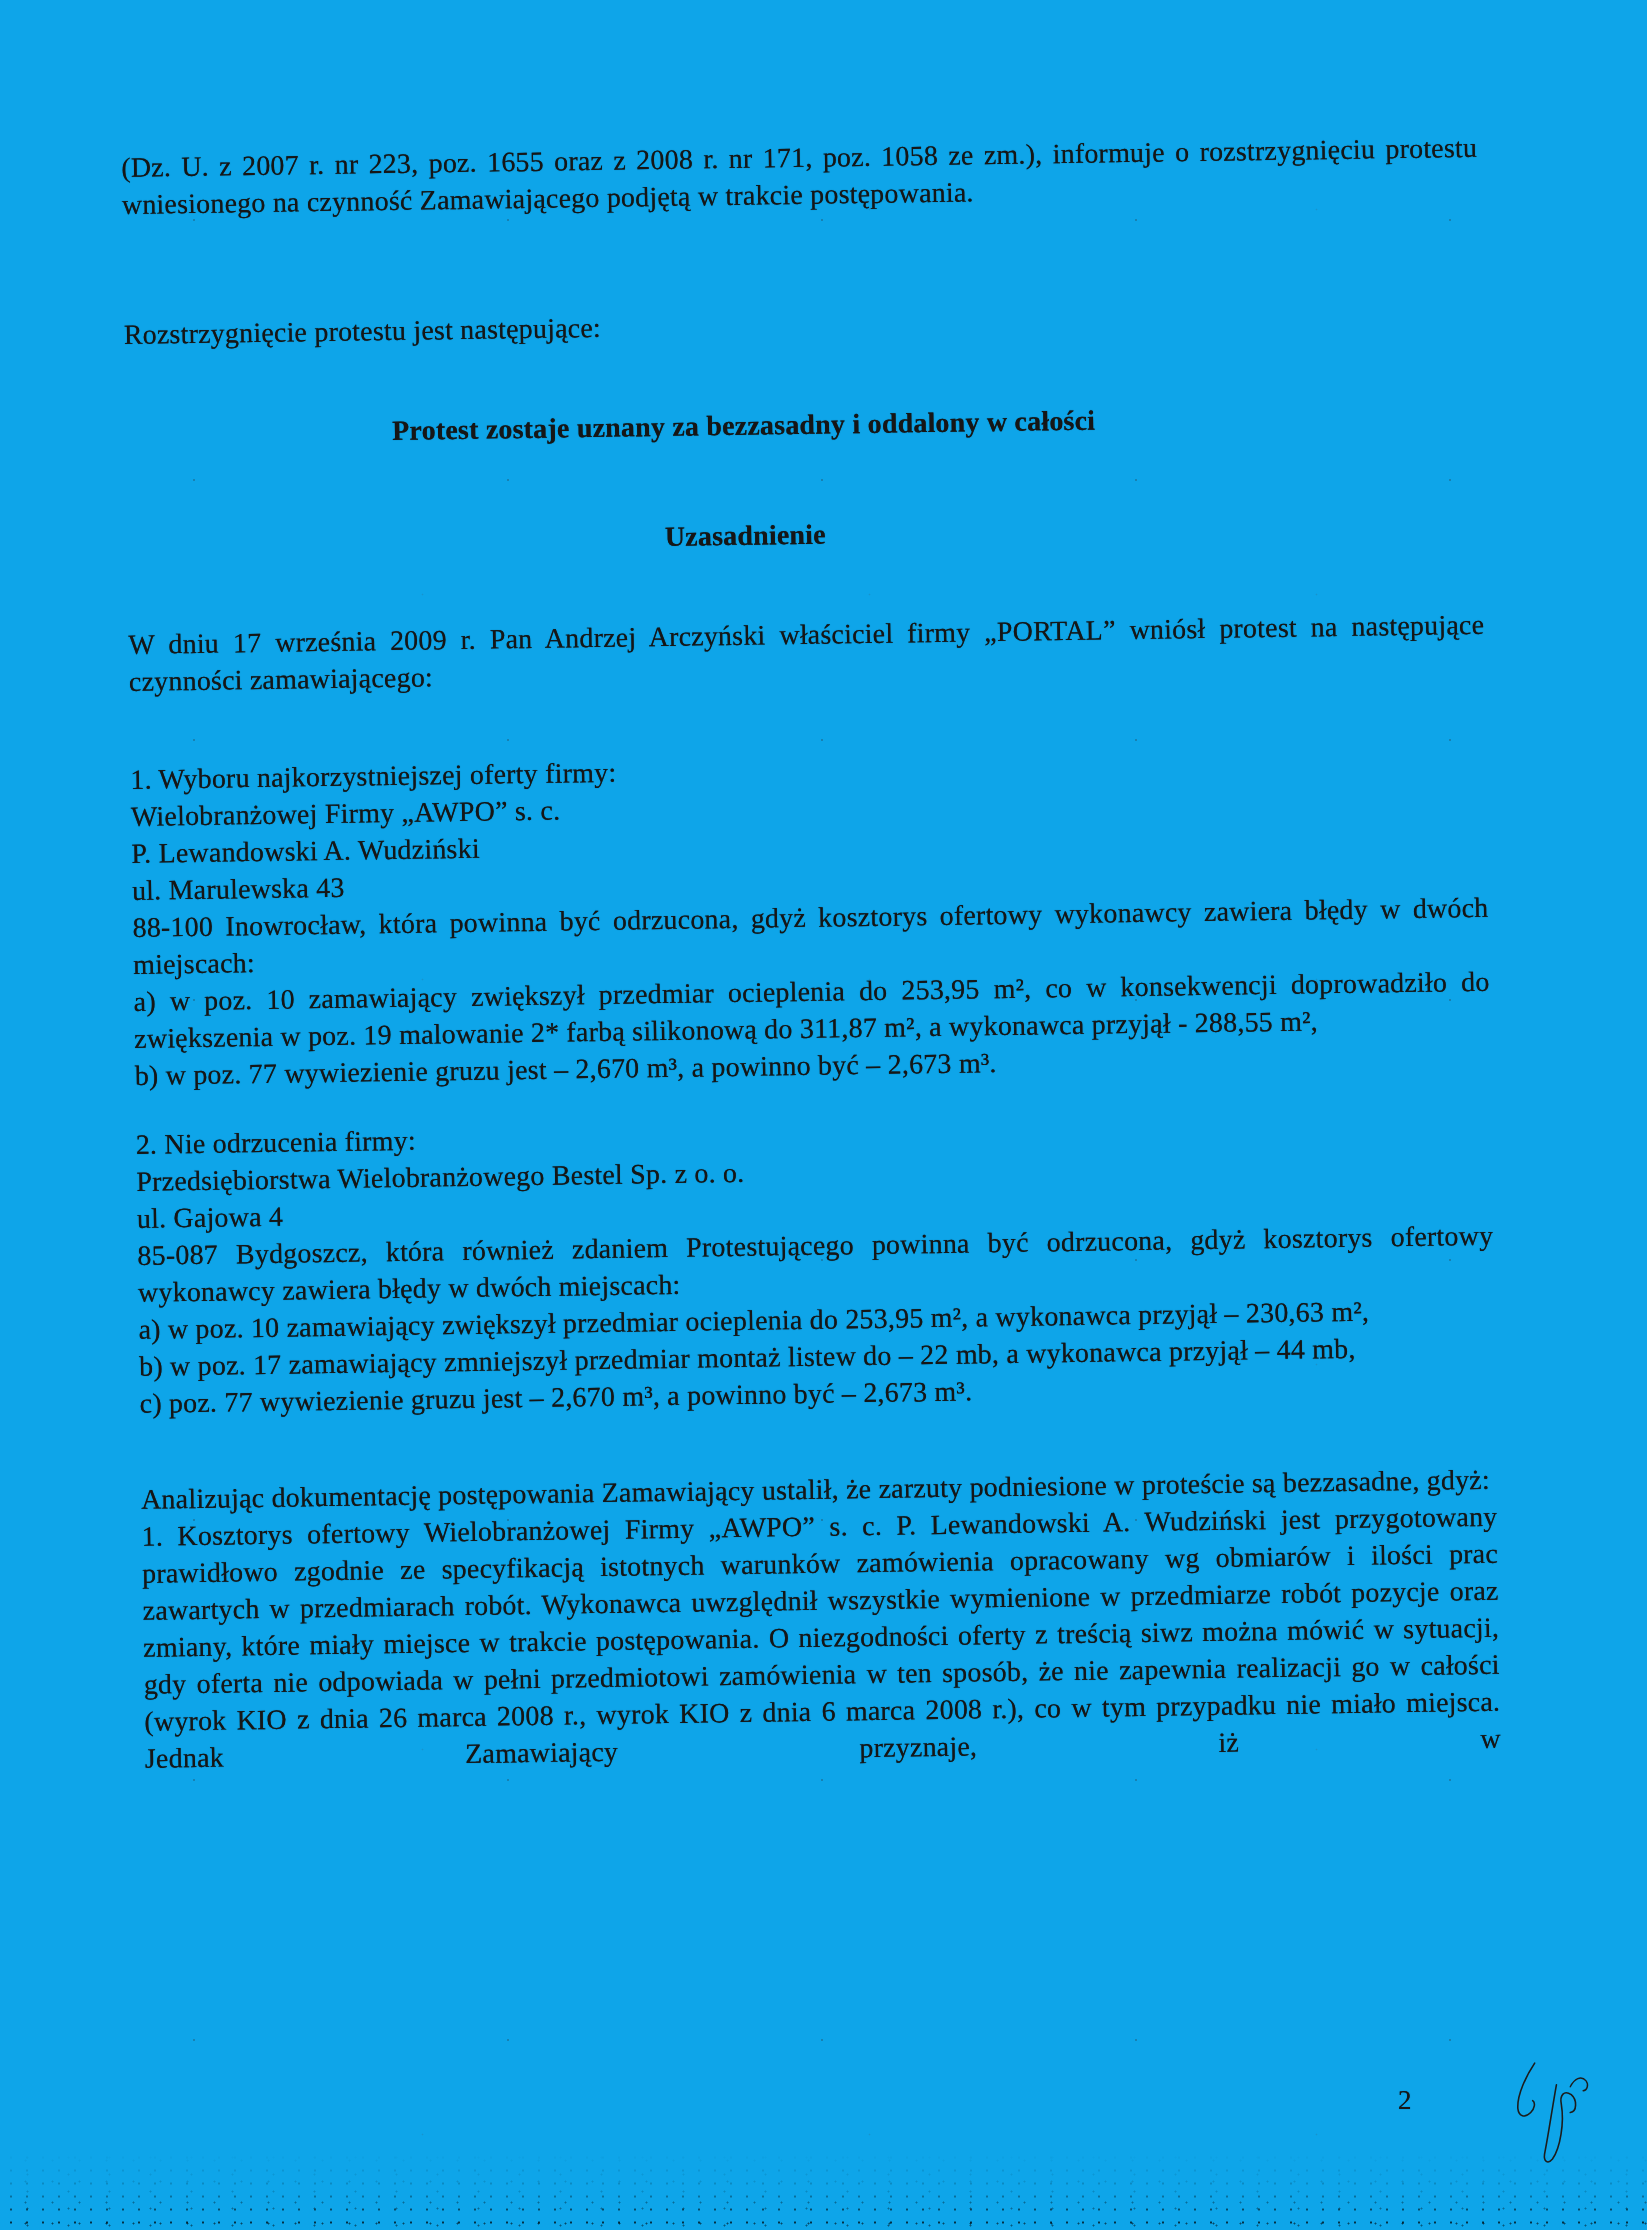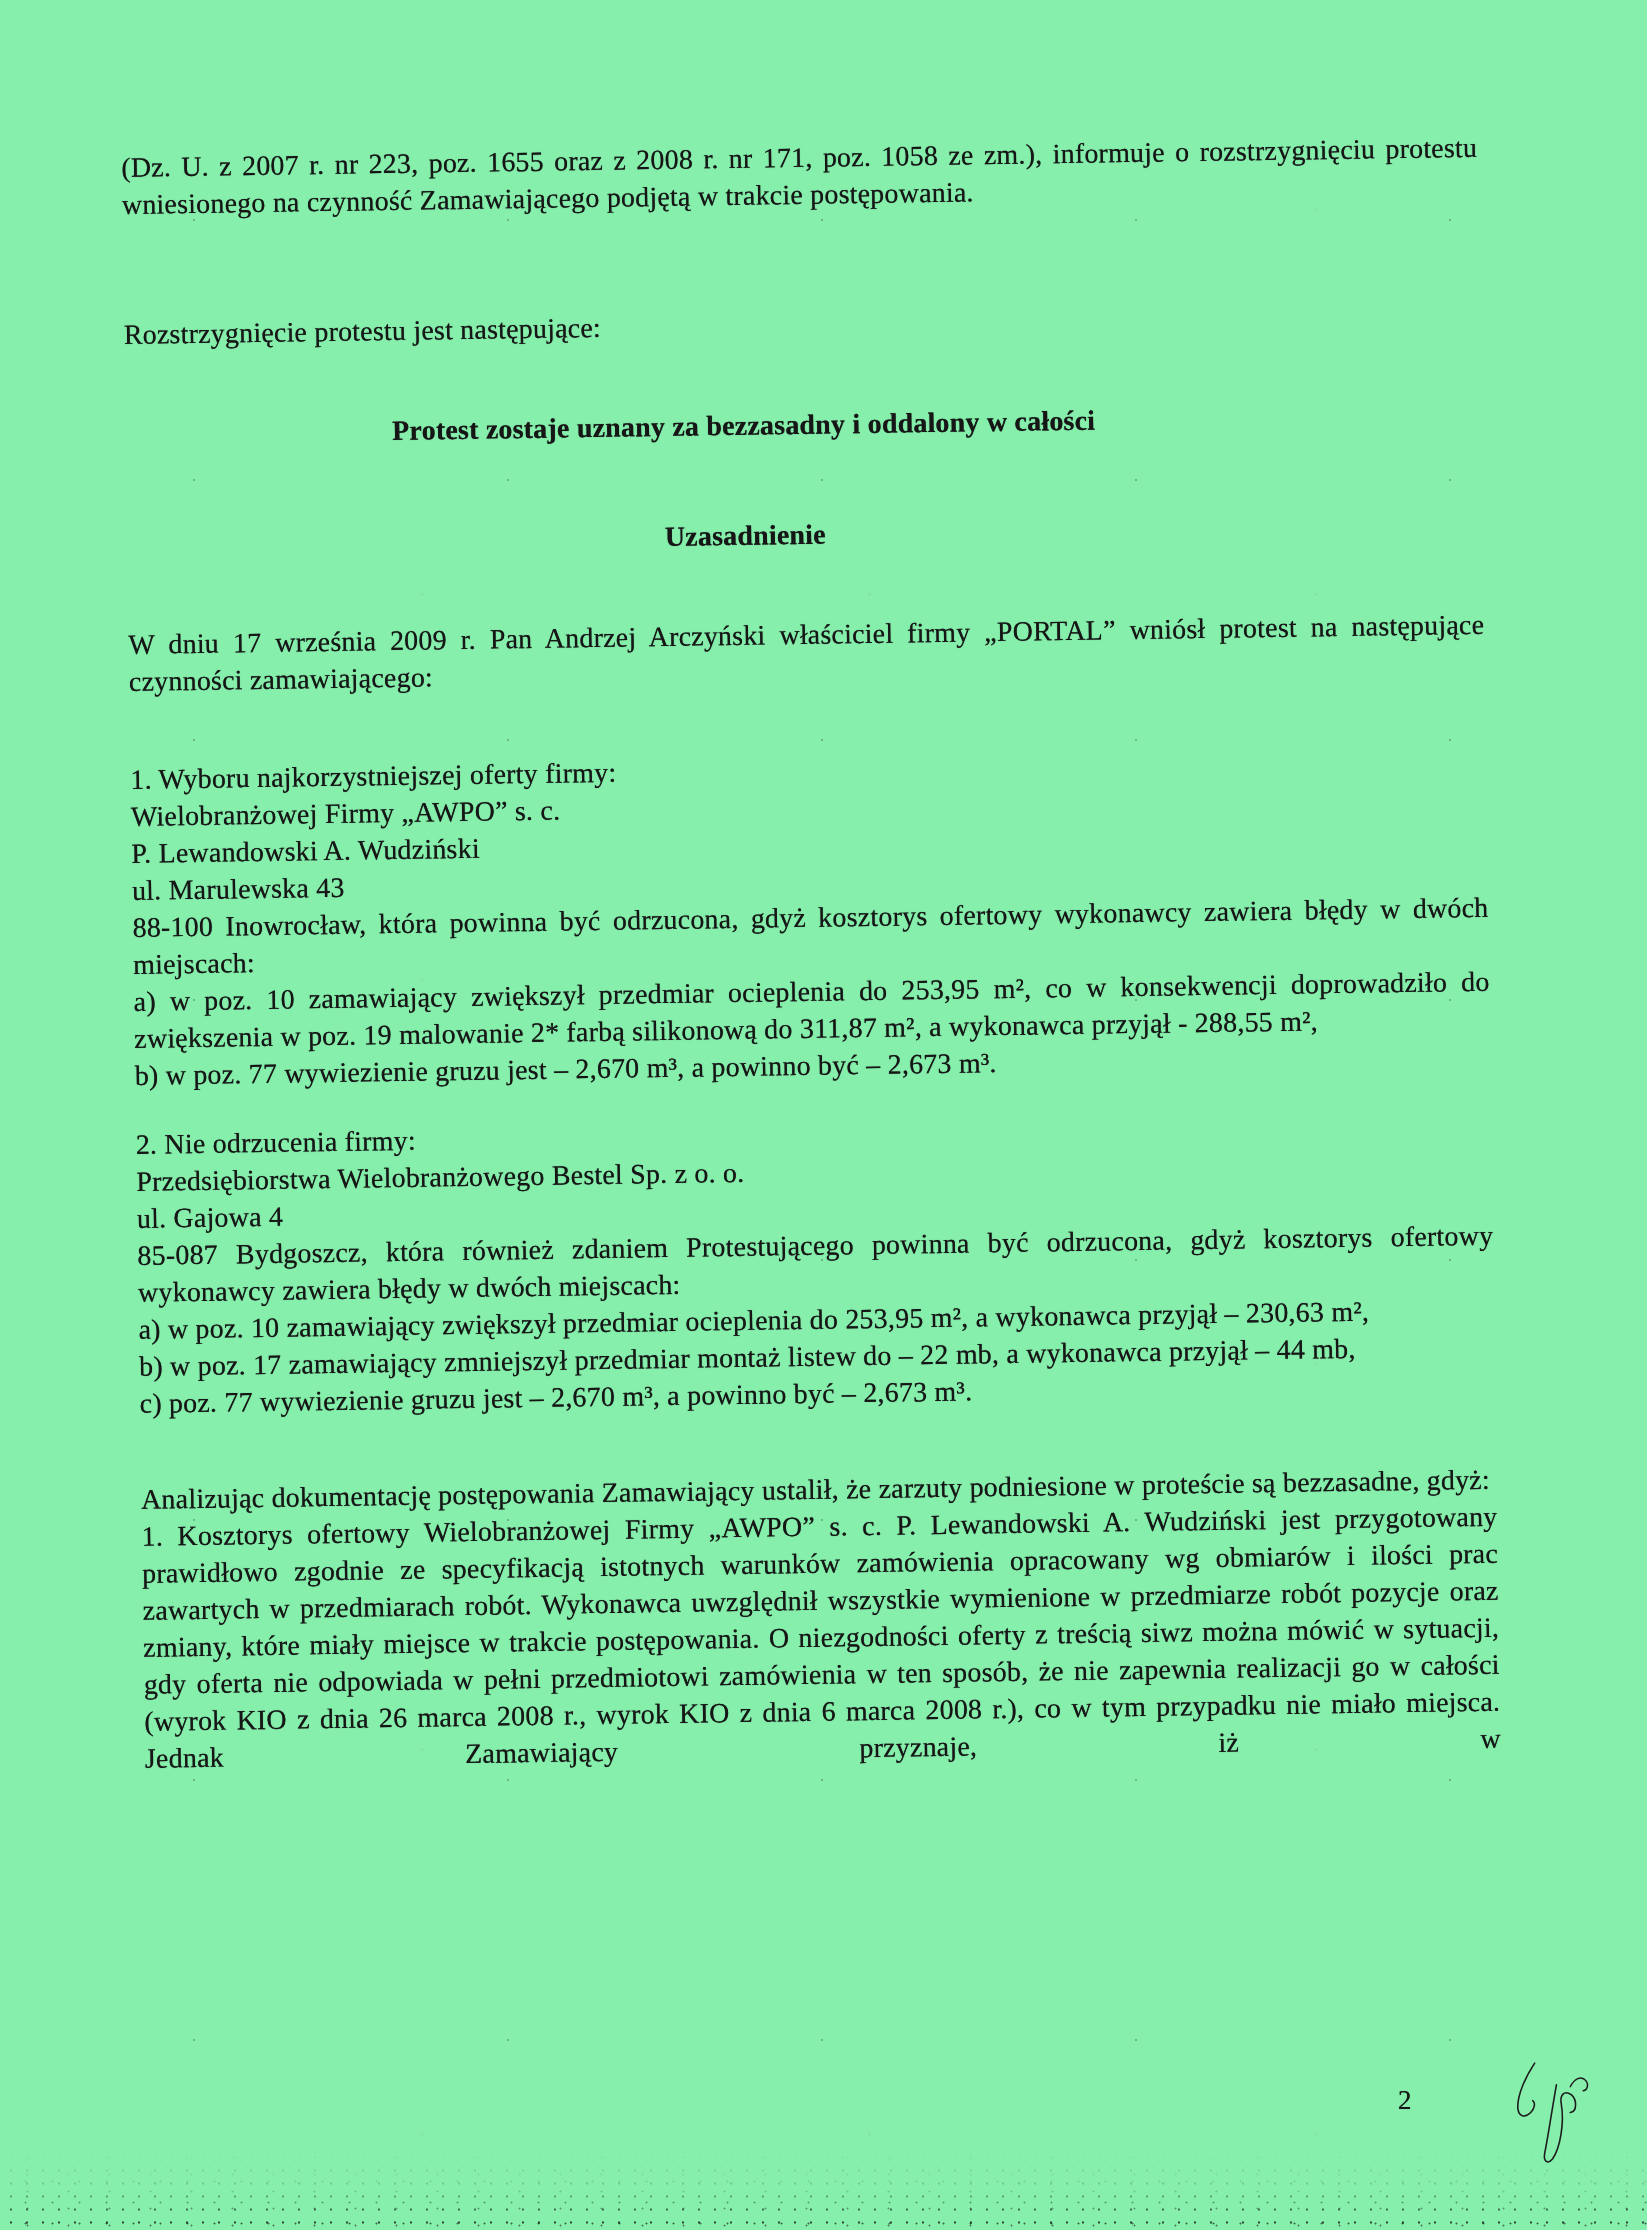--- a/index.html
+++ b/index.html
@@ -4,21 +4,21 @@
 <style>
   html, body {
     margin: 0;
     padding: 0;
     background: #ffffff;
   }
   .page {
     position: relative;
     width: 1647px;
     height: 2231px;
-    background: #86efac;
+    background: #0ea5e9;
     overflow: hidden;
     font-family: "Liberation Serif", "DejaVu Serif", serif;
     color: #161616;
   }
   
   .page::after {
     content: "";
     position: absolute;
     inset: 0;
     pointer-events: none;

